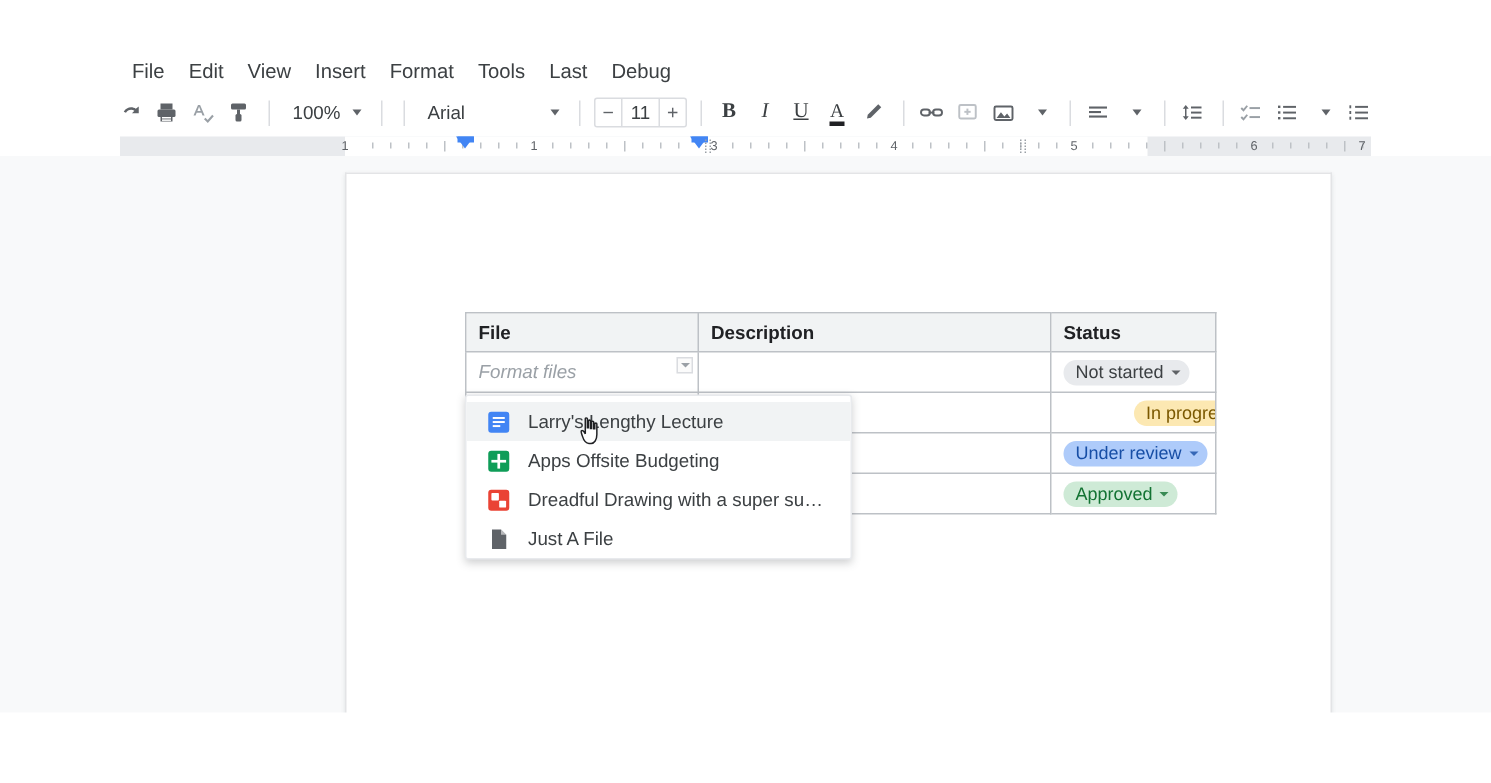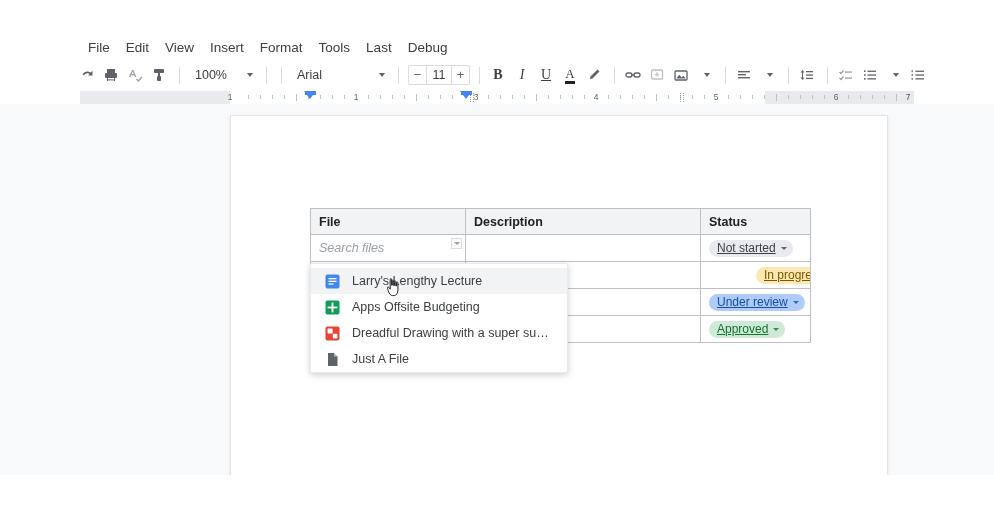--- a/index.html
+++ b/index.html
@@ -75,21 +75,21 @@
     border-left: 3.5px solid transparent;
     border-right: 3.5px solid transparent;
     border-top: 4px solid #5f6368;
     margin-left: 4px;
   }
   .tb-text {
     font-size: 12.5px;
     color: #3c4043;
     padding: 0 4px;
   }
-  .tb-zoom { display: flex; align-items: center; padding: 0 4px; gap: 12px; }
+  .tb-zoom { display: flex; align-items: center; padding: 0 4px; }
   .tb-style {
     display: flex; align-items: center;
     padding: 0 4px; width: 92px;
     justify-content: space-between;
   }
   .tb-font {
     display: flex; align-items: center;
     padding: 0 4px; width: 100px;
     justify-content: space-between;
   }
@@ -248,21 +248,20 @@
   }
 
   .chip {
     display: inline-flex;
     align-items: center;
     border-radius: 9px;
     padding: 2px 6px 2px 8px;
     font-size: 12px;
     line-height: 13px;
     white-space: nowrap;
-    text-decoration: underline;
   }
   .chip .chip-caret {
     margin-left: 5px;
     width: 0; height: 0;
     border-left: 3px solid transparent;
     border-right: 3px solid transparent;
     border-top: 3.5px solid currentColor;
     opacity: 0.8;
   }
 
@@ -570,21 +569,21 @@
     <thead>
       <tr>
         <th class="col-file">File</th>
         <th class="col-desc">Description</th>
         <th class="col-status">Status</th>
       </tr>
     </thead>
     <tbody>
       <tr>
         <td class="col-file file-cell">
-          <span class="search-placeholder">Search files</span>
+          <span class="search-placeholder">Format files</span>
           <span class="cell-caret">
               <i></i>
             </span>
         </td>
         <td class="col-desc"></td>
         <td class="col-status">
           <span class="chip" style="background:#e8eaed; color:#3c4043;">
             <span>Not started</span>
               <i class="chip-caret"></i>
           </span>

